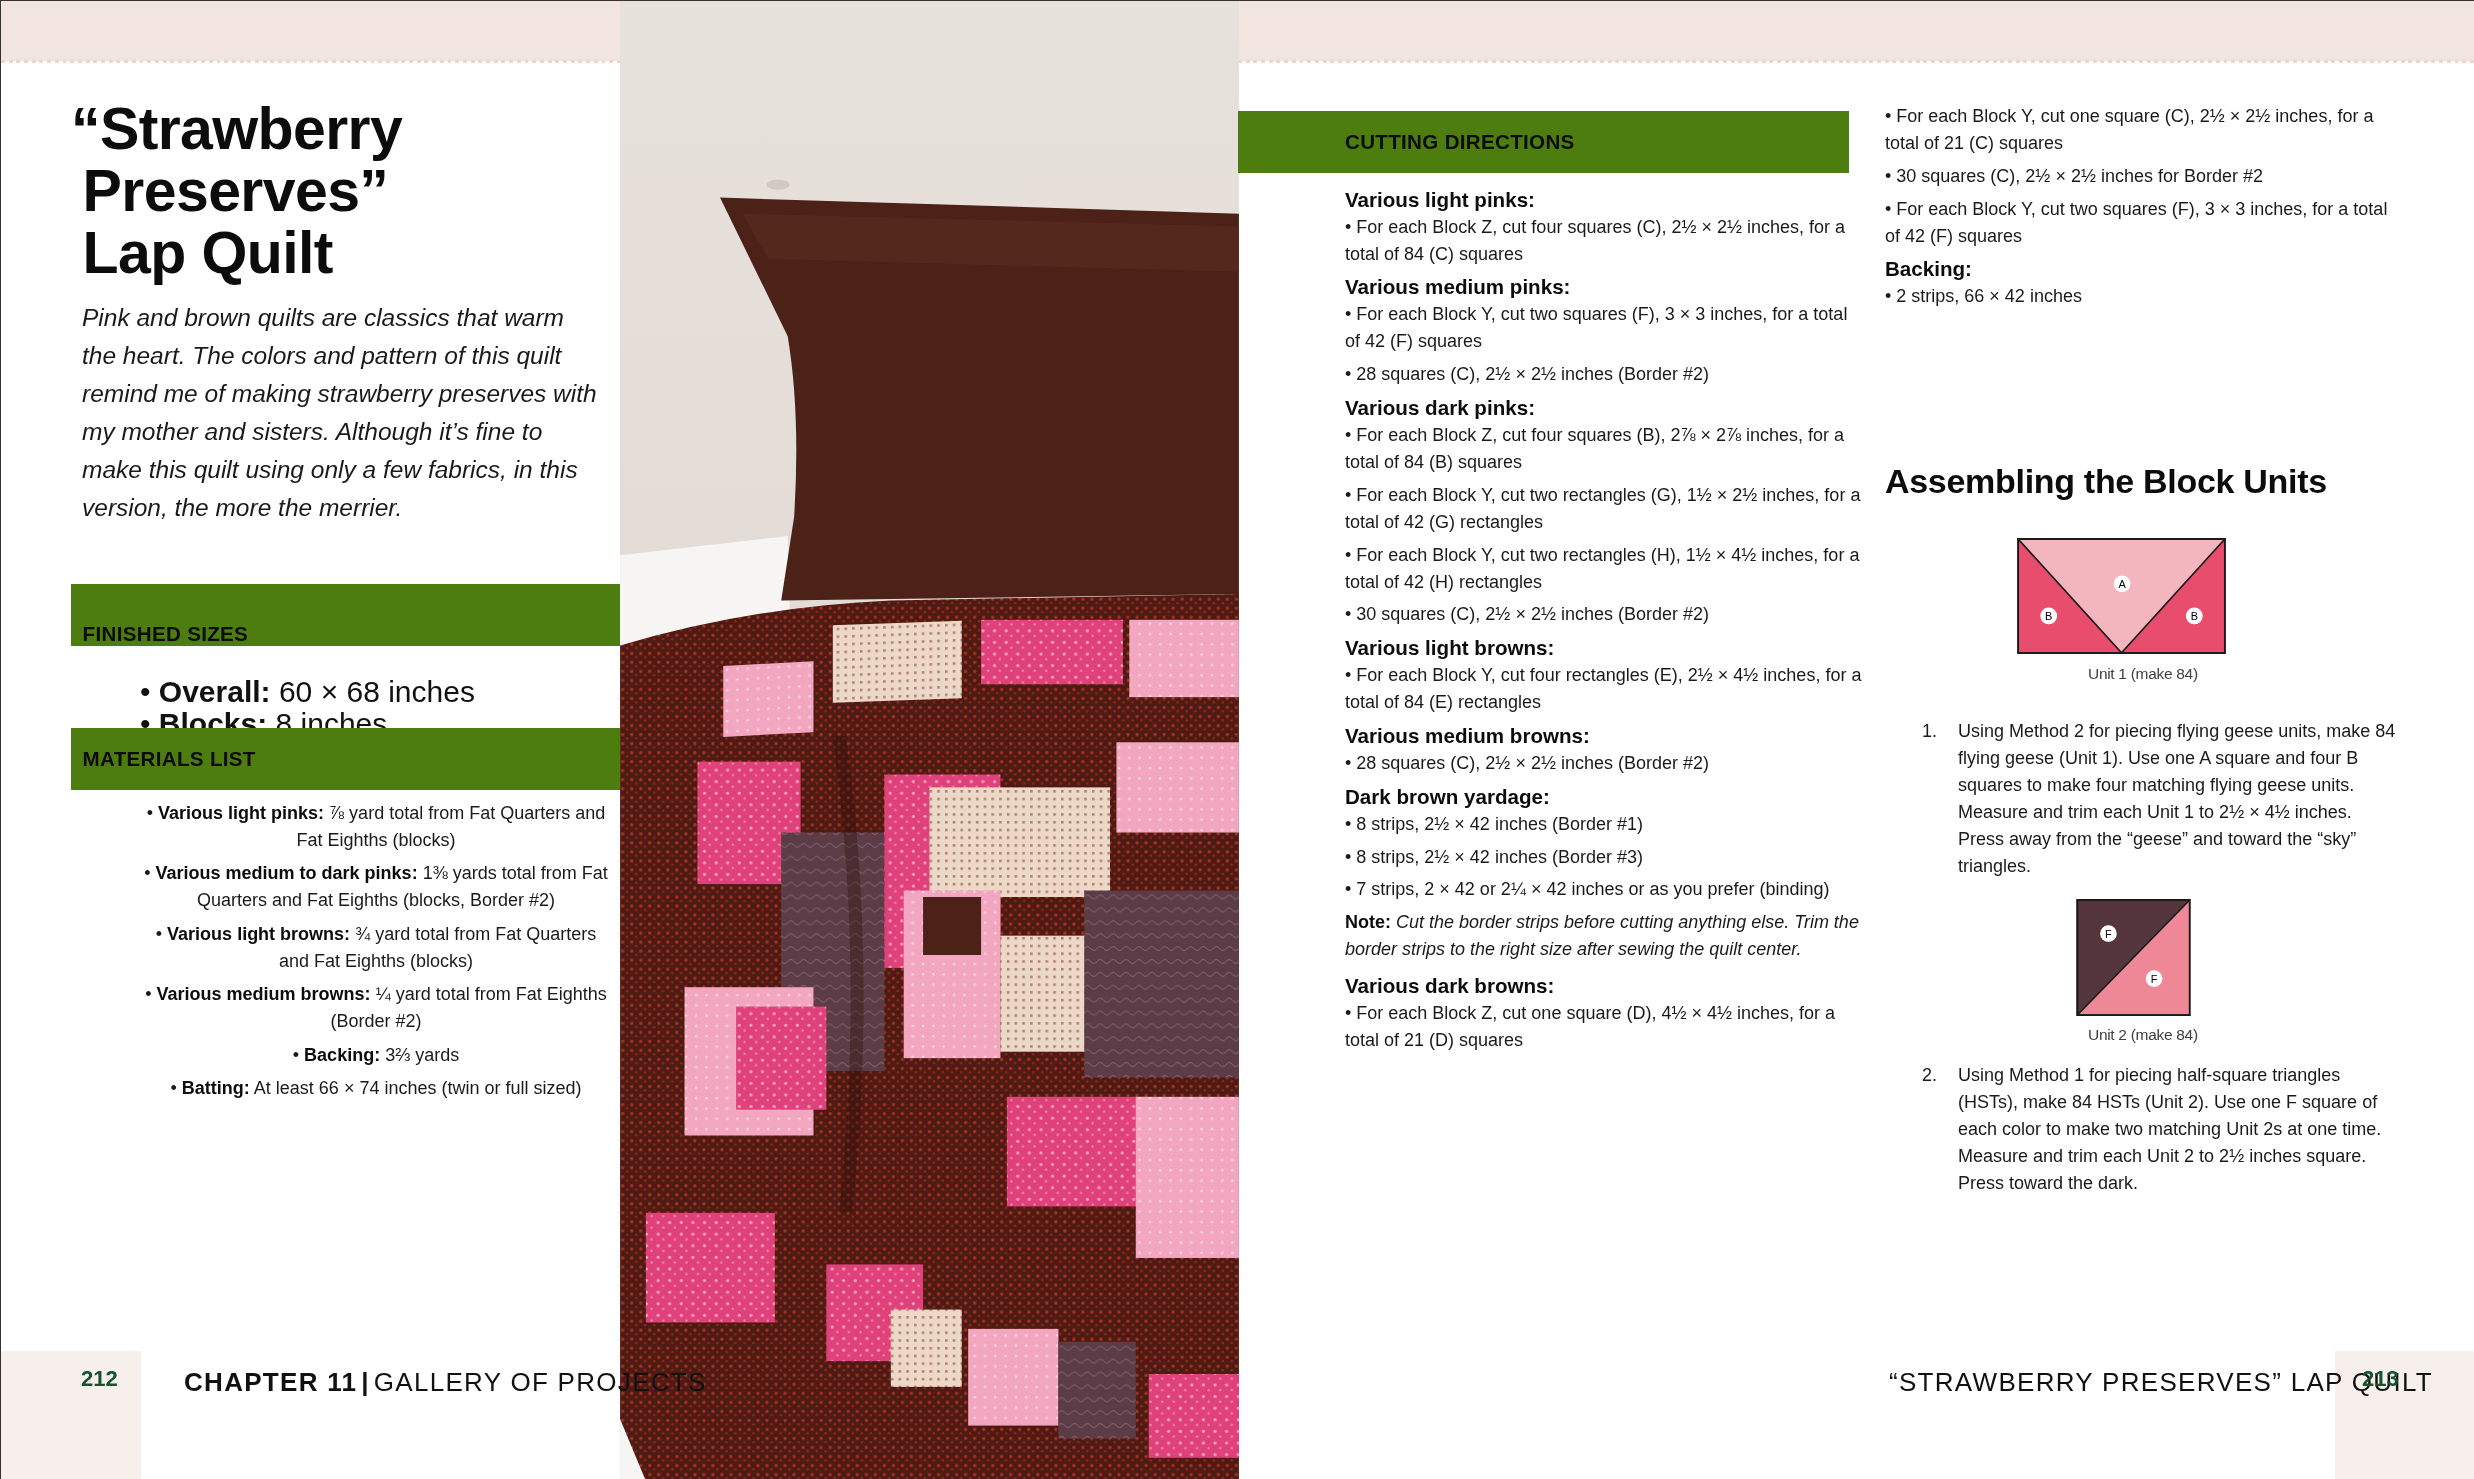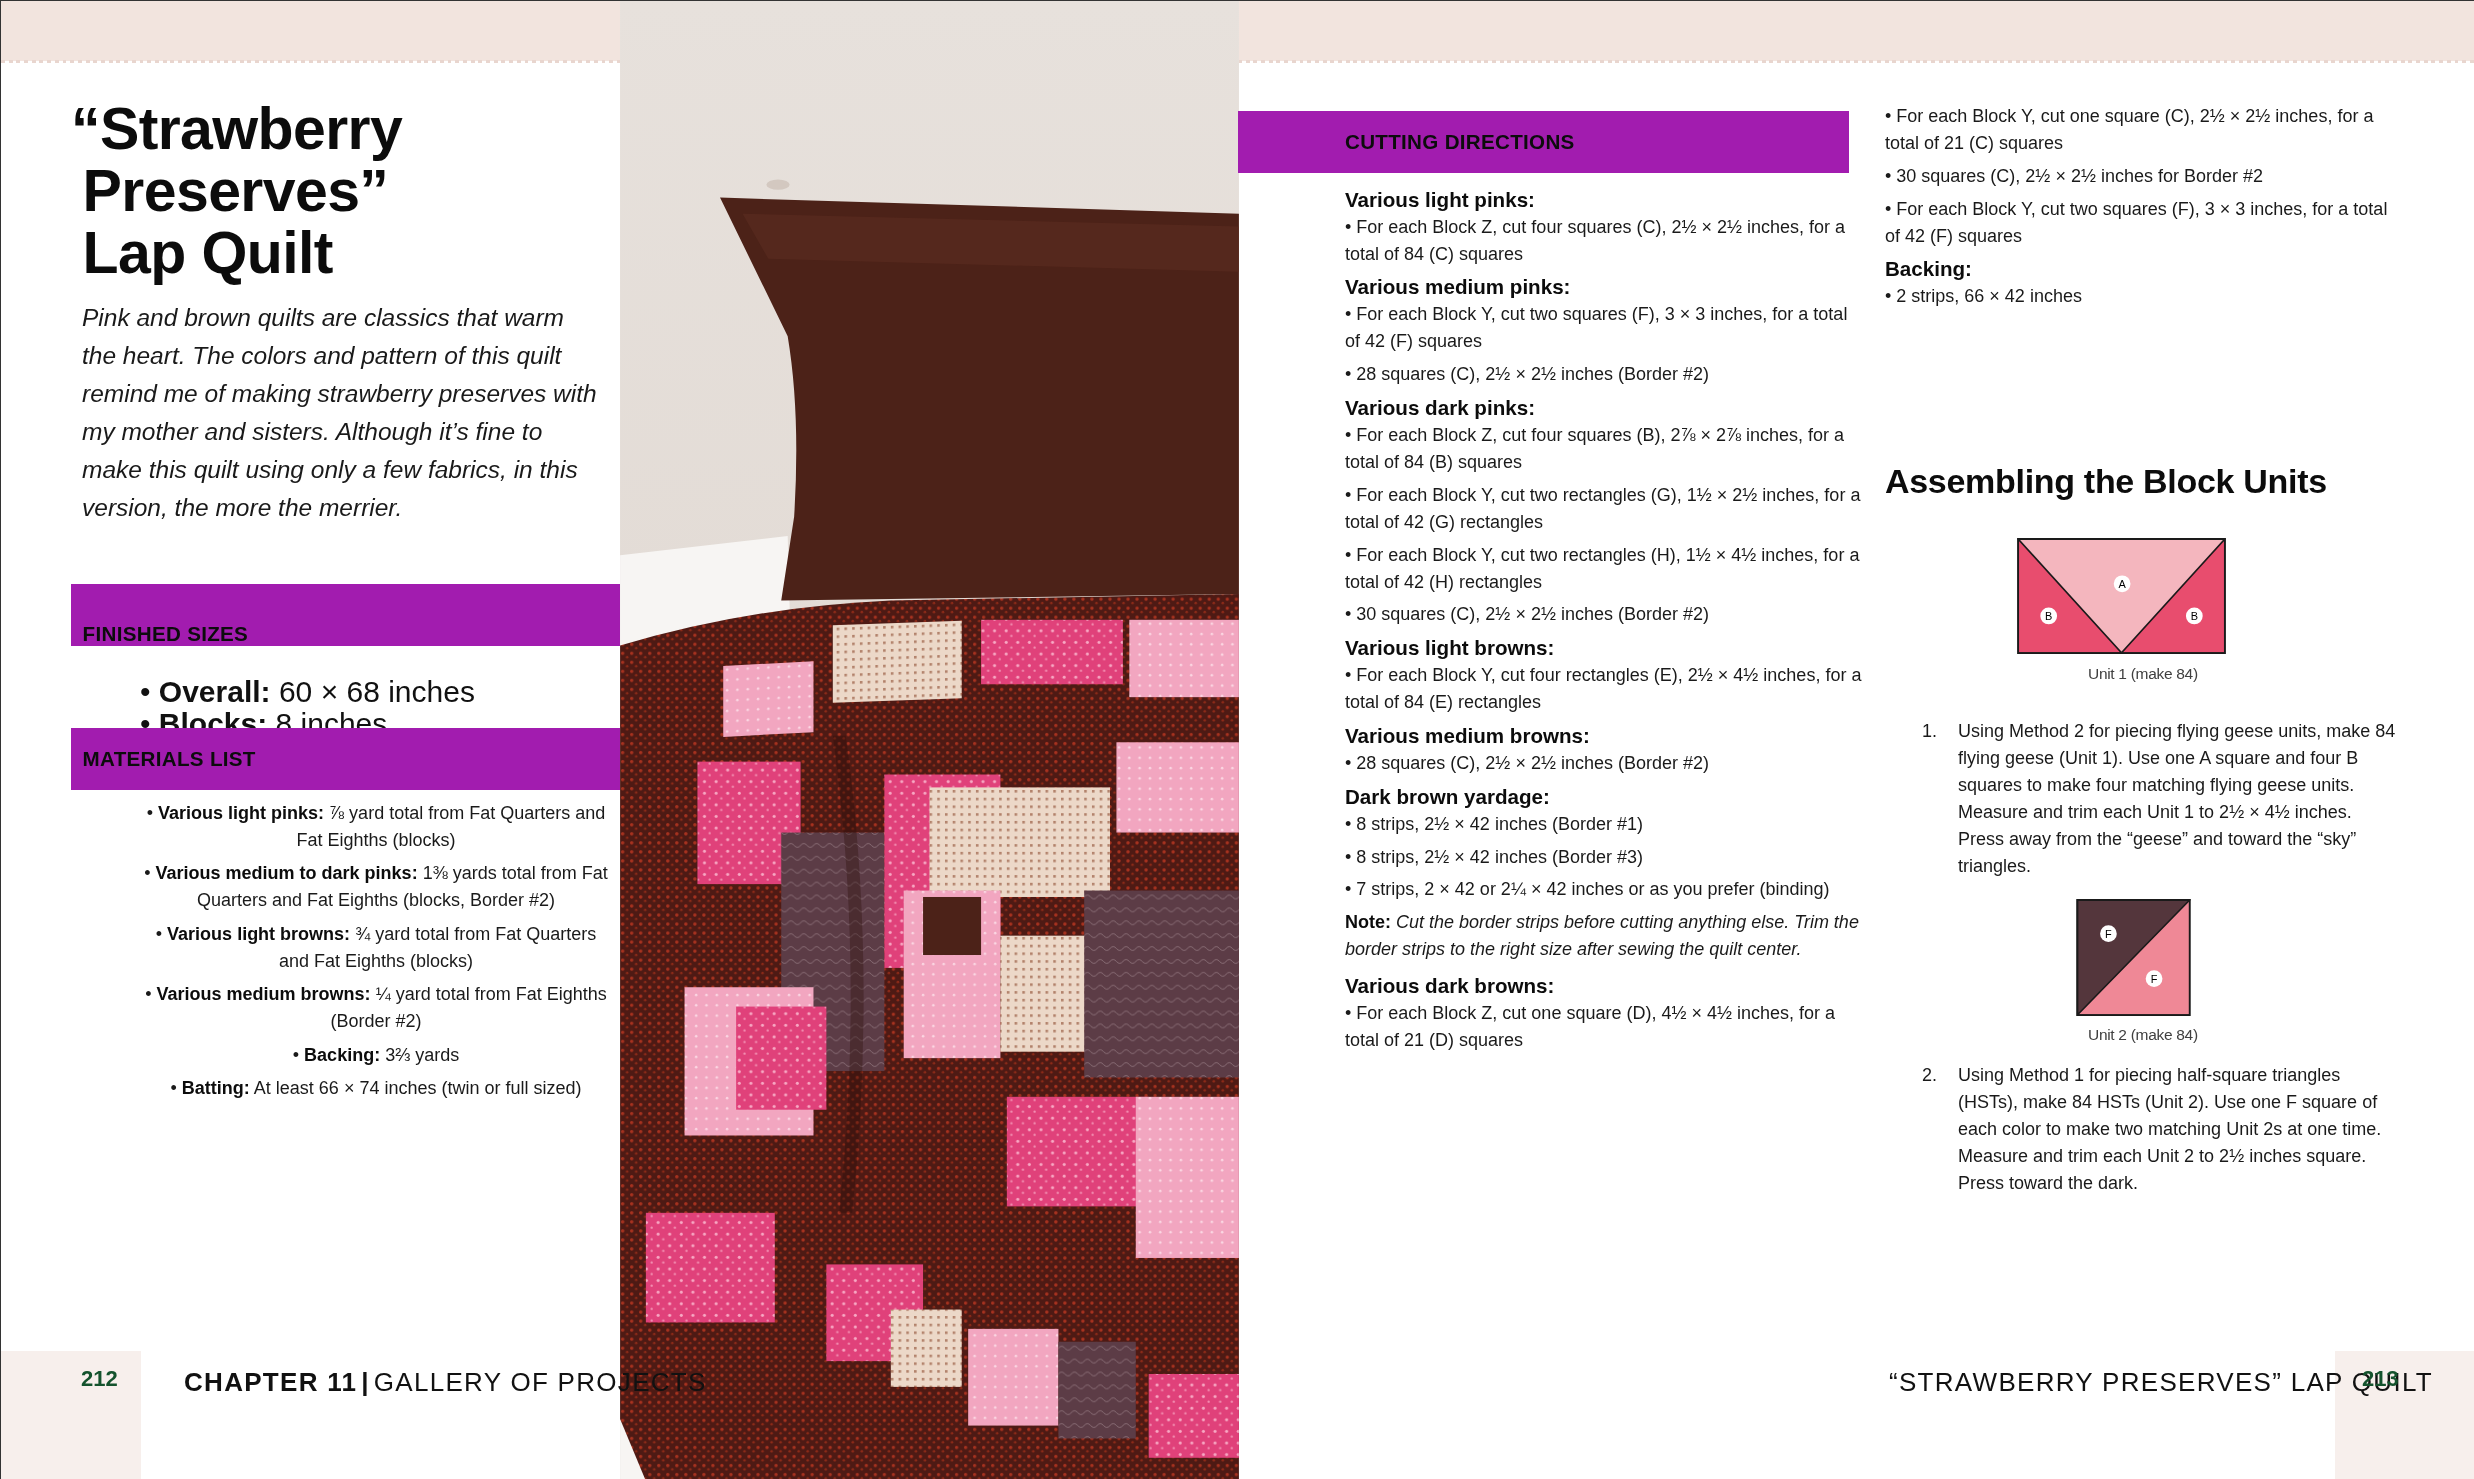--- a/index.html
+++ b/index.html
@@ -14,21 +14,21 @@
   .band::after { content: ""; position: absolute; left: 0; right: 0; bottom: -1.9px; height: 2.6px;
     background: repeating-linear-gradient(90deg, #e9d6cf 0 3.9px, transparent 3.9px 7.7px); }
 
   
   .title { position: absolute; left: 70px; top: 97px; width: 528px;
     font-family: "Liberation Sans", sans-serif; font-weight: 700; font-size: 59px; line-height: 62px; color: #0c0c0c; letter-spacing: -0.6px; }
   .title .line2, .title .line3 { padding-left: 11.6px; display: block; }
   .intro { position: absolute; left: 81px; top: 298px; width: 516px;
     font-style: italic; font-size: 24.5px; line-height: 38px; color: #1a1a1a; }
 
-  .section-bar { position: absolute; background: #a21caf; display: flex; align-items: center; }
+  .section-bar { position: absolute; background: #4d7c0f; display: flex; align-items: center; }
   .section-bar span { font-weight: 700; font-size: 20.6px; letter-spacing: 0.3px; color: #0c0c0c; }
   .bar-sizes { left: 70px; top: 583px; width: 549px; height: 62px; padding-left: 11.6px; align-items: flex-end; }
   .bar-materials { left: 70px; top: 727px; width: 549px; height: 62px; padding-left: 11.6px; }
 
   .sizes { position: absolute; left: 139px; top: 651px; font-size: 30px; line-height: 32px; margin-top: 24px; }
   .sizes b { font-weight: 700; }
 
   .materials { position: absolute; left: 140px; top: 799px; width: 470px; font-size: 18px; line-height: 27px; color: #1a1a1a; }
   .materials .item { margin-bottom: 6.4px; text-align: center; }
   .materials b { font-weight: 700; color: #0c0c0c; }

